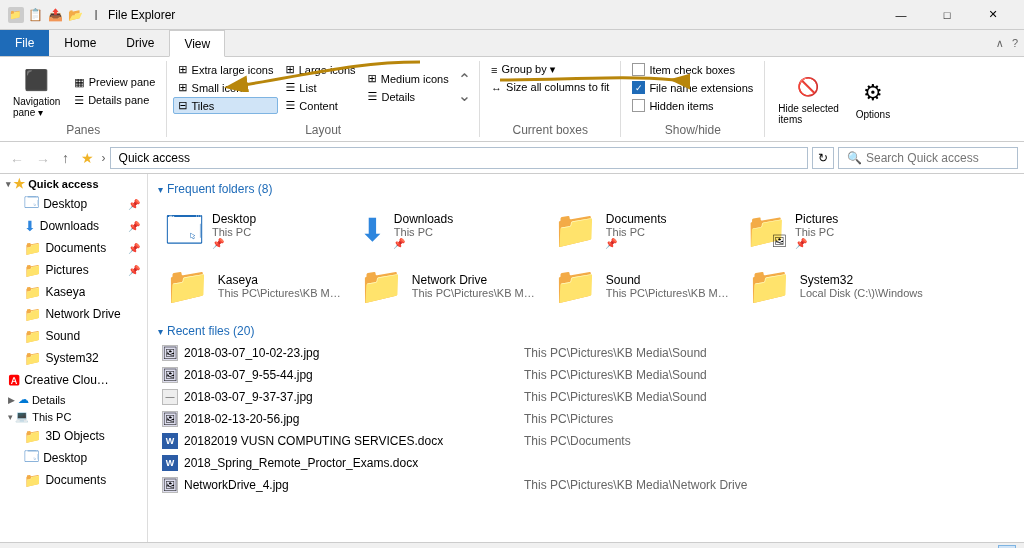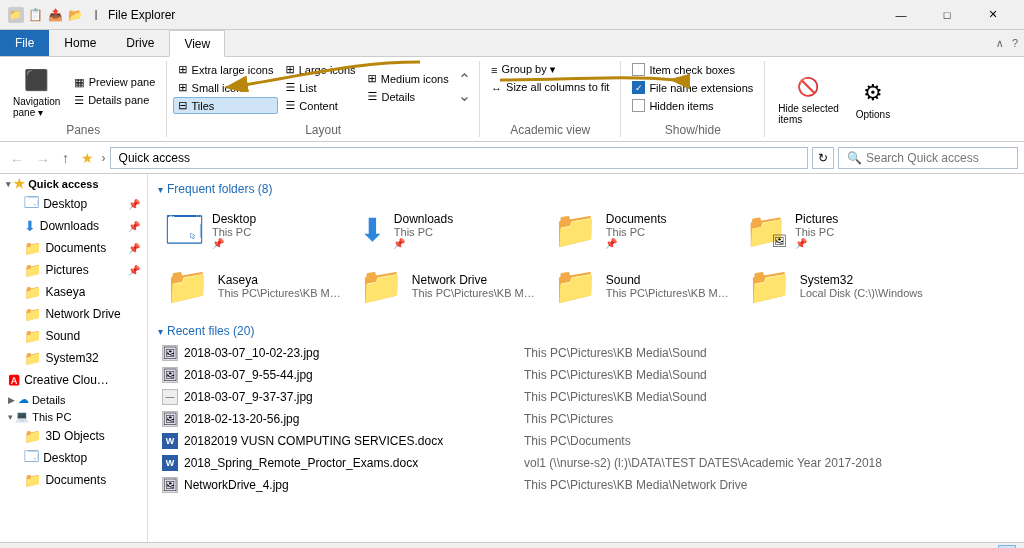--- a/index.html
+++ b/index.html
@@ -355,21 +355,21 @@
           <div class="ribbon-small-btns">
             <div class="ribbon-small-btn">
               <span>≡</span> Group by ▾
             </div>
             <div class="ribbon-small-btn">
               <span>↔</span> Size all columns to fit
             </div>
           </div>
         </div>
       </div>
-      <div class="ribbon-group-label">Academic view</div>
+      <div class="ribbon-group-label">Current boxes</div>
     </div>
 
     <div class="ribbon-group">
       <div class="ribbon-group-content" style="flex-direction:column; align-items:flex-start; gap:1px;">
         <div class="ribbon-small-btn">
           <span class="chk-icon"></span>
           <span>Item check boxes</span>
         </div>
         <div class="ribbon-small-btn">
           <span class="chk-icon chk-checked">✓</span>
@@ -602,21 +602,20 @@
           <span class="file-path">This PC\Pictures</span>
         </div>
         <div class="file-row">
           <div class="file-icon" style="background:#2b5ca6; color:white; font-size:9px; font-weight:bold;">W</div>
           <span class="file-name">20182019 VUSN COMPUTING SERVICES.docx</span>
           <span class="file-path">This PC\Documents</span>
         </div>
         <div class="file-row">
           <div class="file-icon" style="background:#2b5ca6; color:white; font-size:9px; font-weight:bold;">W</div>
           <span class="file-name">2018_Spring_Remote_Proctor_Exams.docx</span>
-          <span class="file-path">vol1 (\\nurse-s2) (l:)\DATA\TEST DATES\Academic Year 2017-2018</span>
         </div>
         <div class="file-row">
           <div class="file-icon" style="background:#dde; border:1px solid #bbb;">🖼</div>
           <span class="file-name">NetworkDrive_4.jpg</span>
           <span class="file-path">This PC\Pictures\KB Media\Network Drive</span>
         </div>
       </div>
 
     </div>
   </div>

